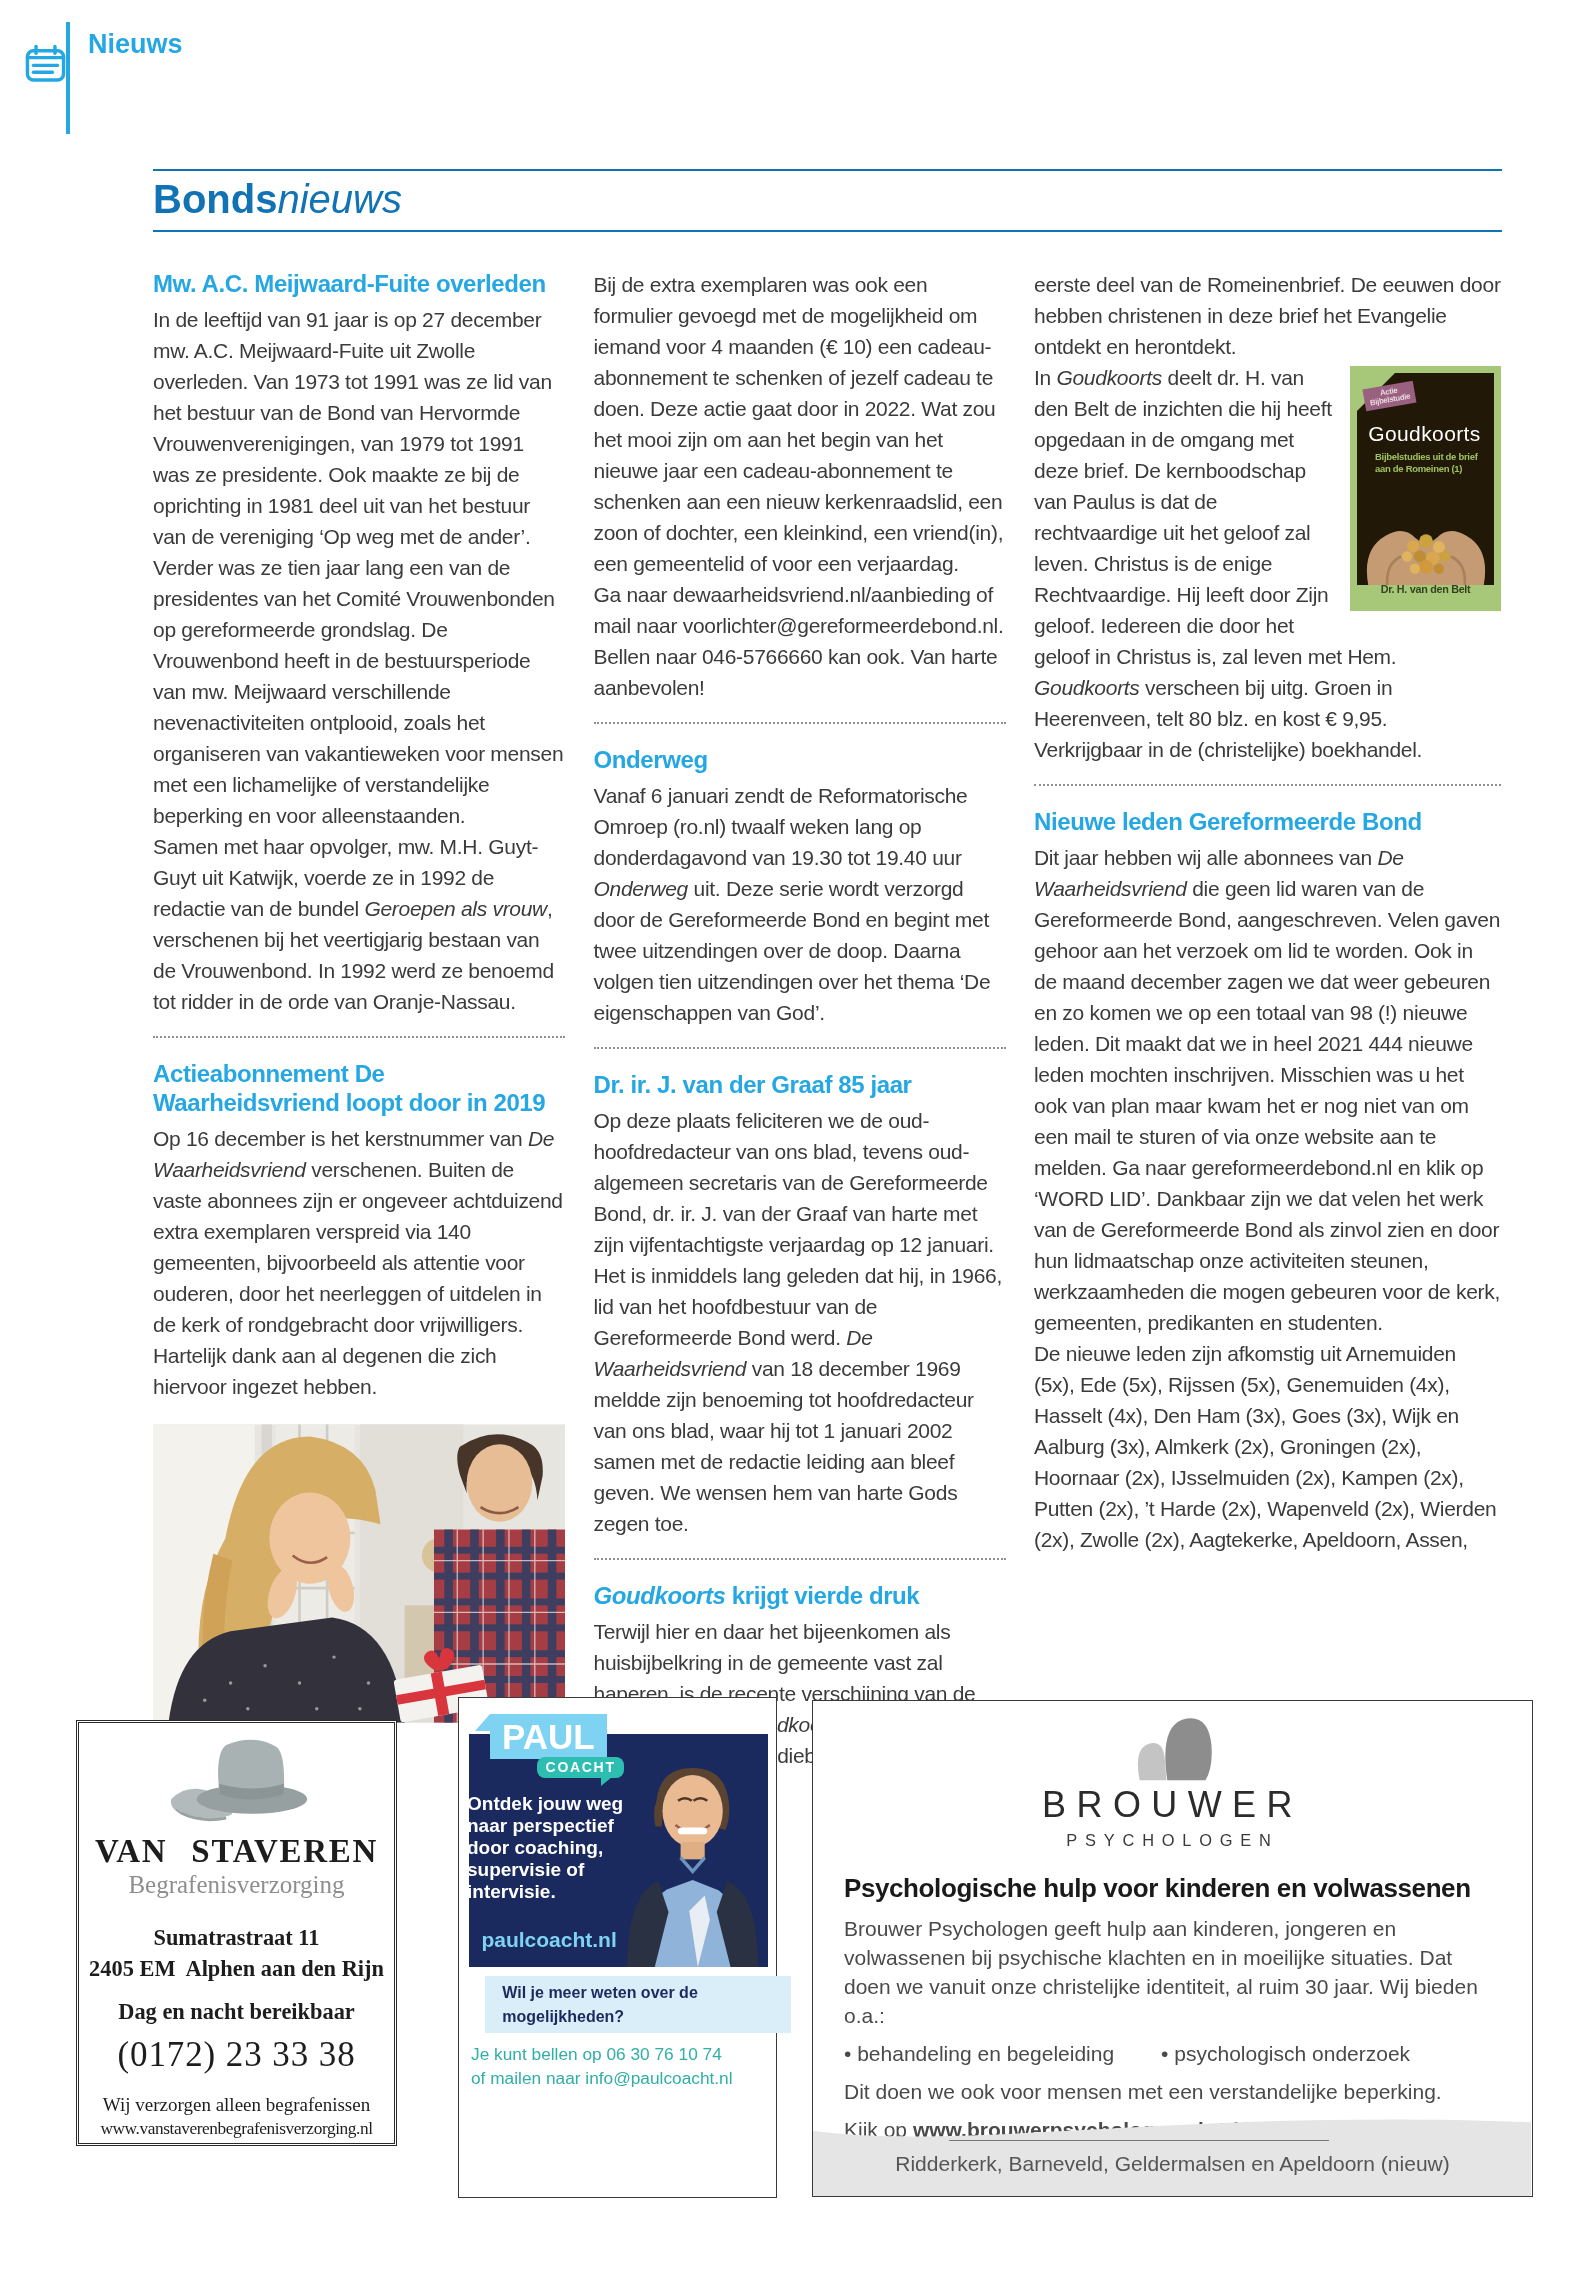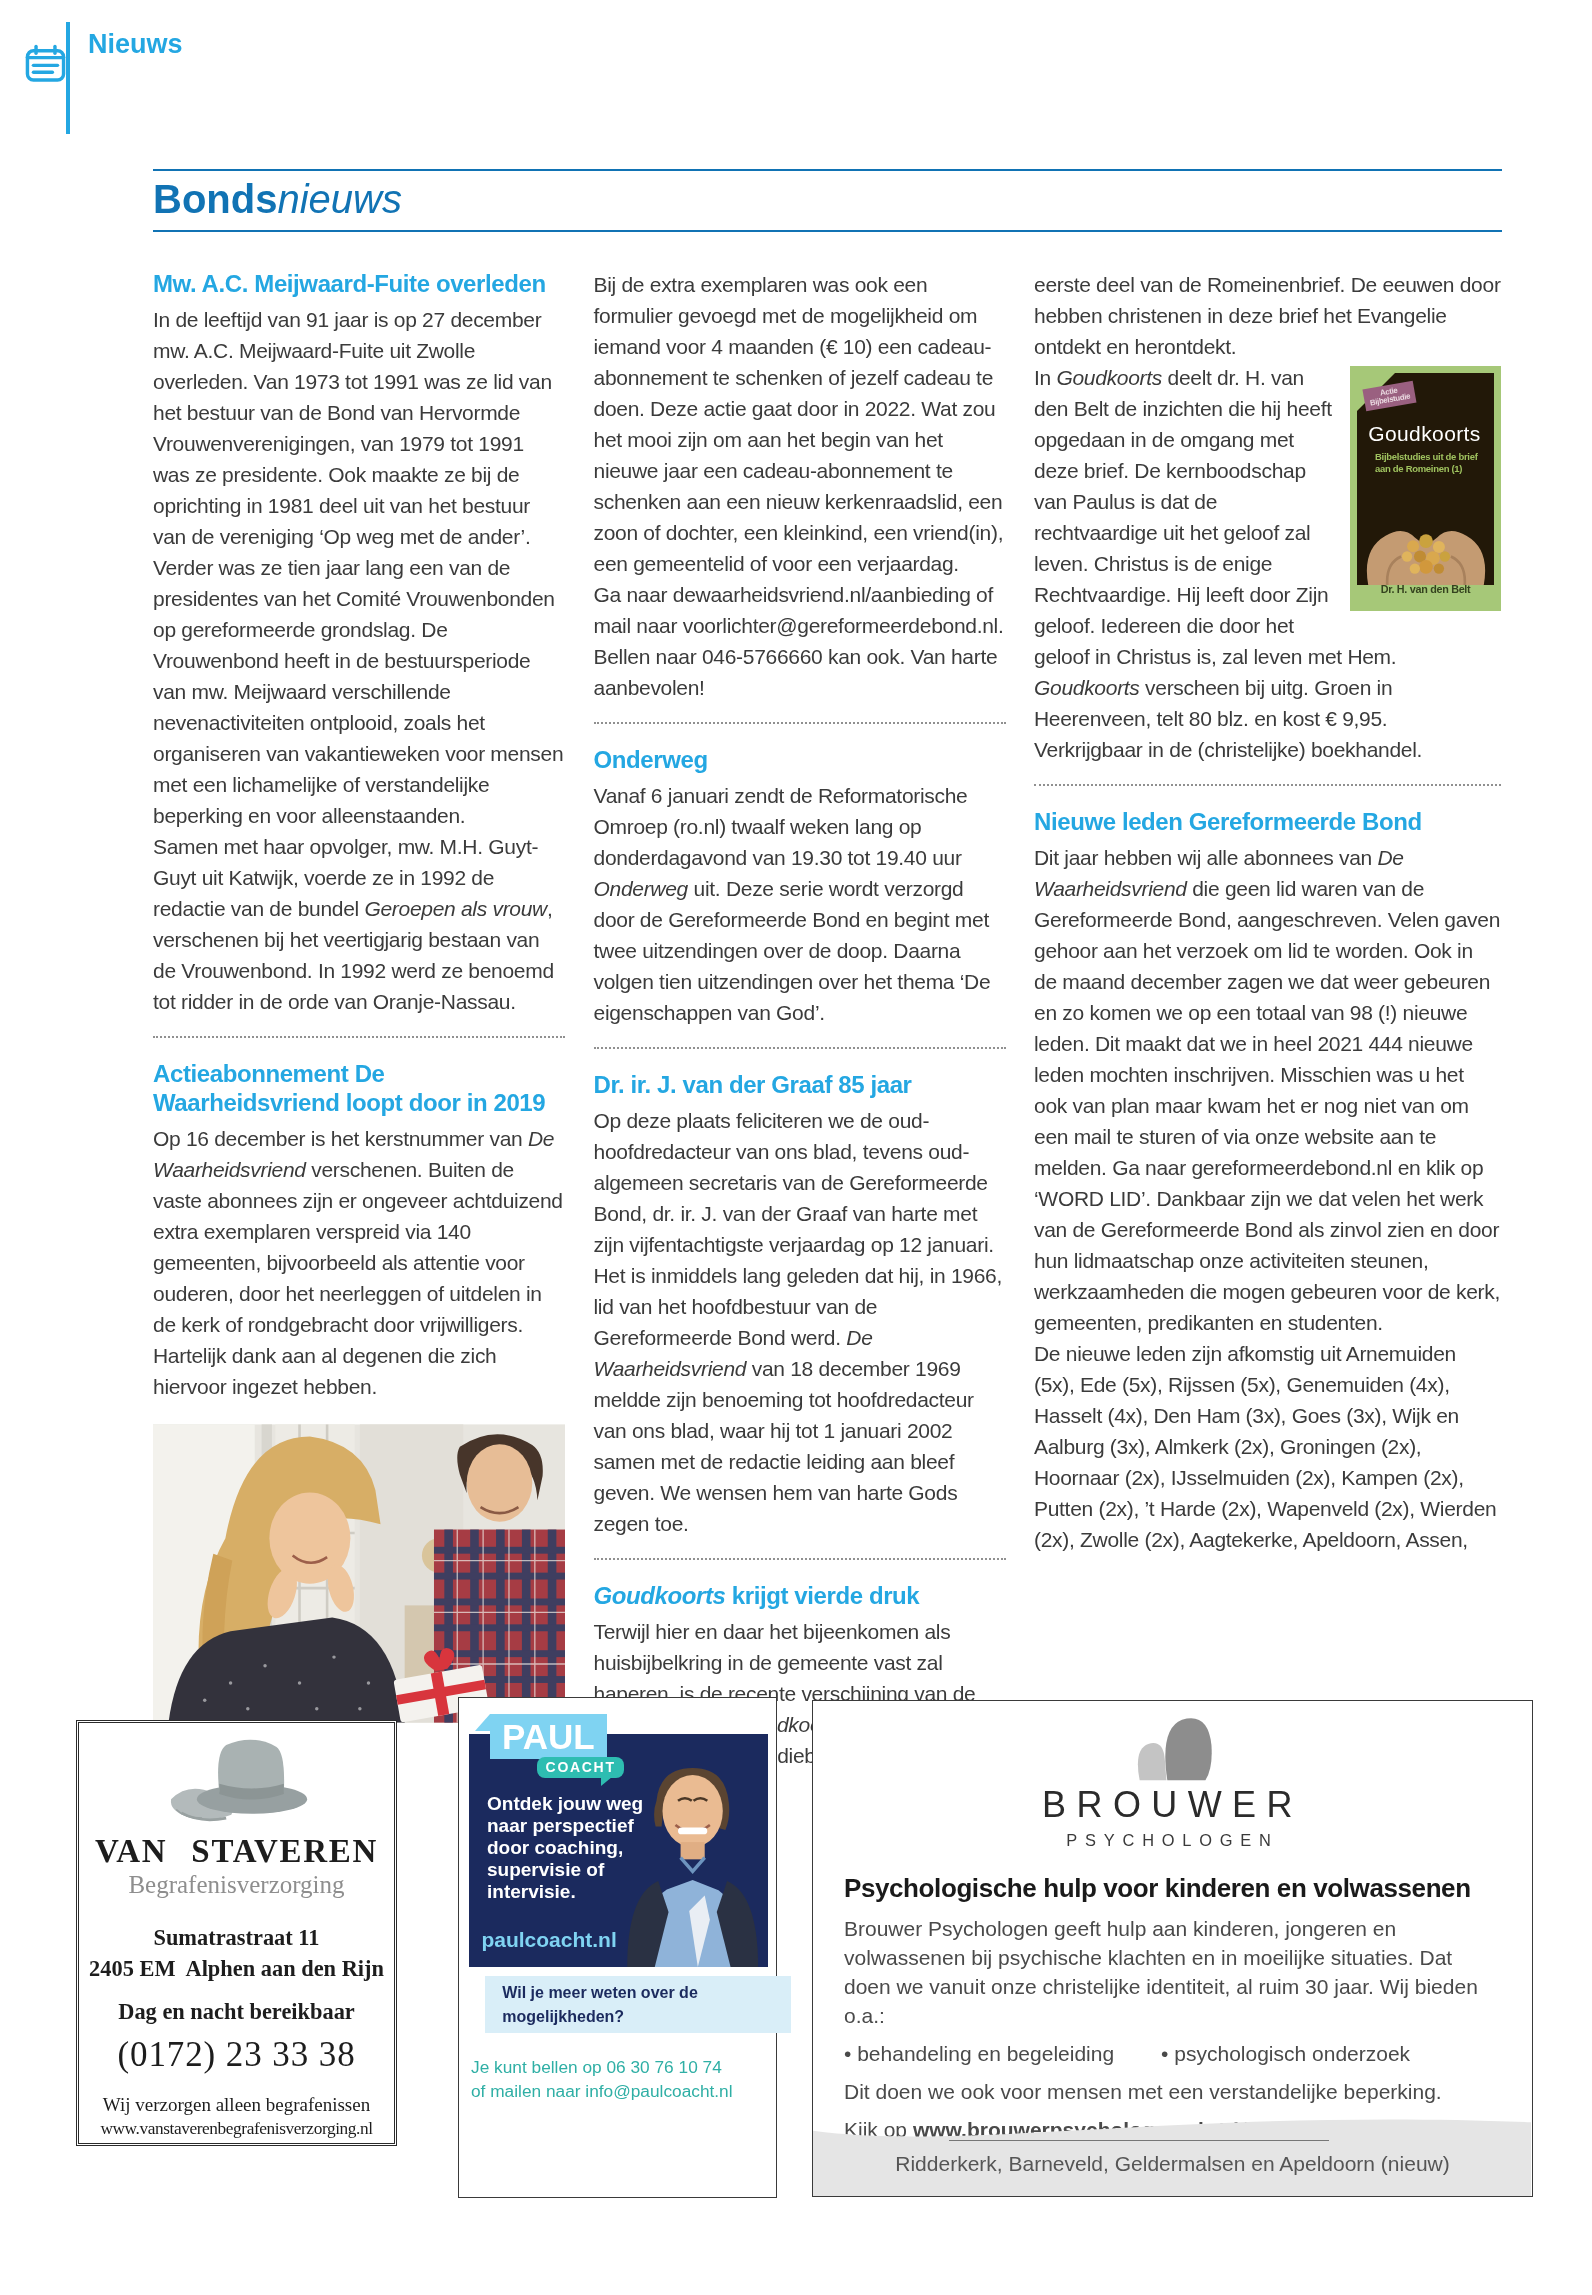--- a/index.html
+++ b/index.html
@@ -65,26 +65,26 @@
   .paul-navy{position:absolute;left:10.4px;top:36px;width:299px;height:233px;background:#1b2a5e;}
   .paul-photo{position:absolute;right:10.4px;top:58px;z-index:1;}
   .paul-box{position:absolute;left:31px;top:15.5px;z-index:2;background:#7fd3f2;color:#fff;font-weight:bold;
             font-size:35px;line-height:45px;padding:0 12px;}
   .paul-box::before{content:"";position:absolute;left:-15.5px;top:0;width:0;height:0;
             border-bottom:17.3px solid #7fd3f2;border-left:15.5px solid transparent;}
   .coacht-box{position:absolute;left:78px;top:59px;z-index:3;background:#2ebdb1;color:#fff;font-weight:bold;
             font-size:14px;line-height:19px;letter-spacing:1.7px;padding:0.9px 8.6px;border-radius:8px;}
   .coacht-box::after{content:"";position:absolute;right:12px;bottom:-8.6px;width:0;height:0;
             border-top:9.5px solid #2ebdb1;border-right:11.2px solid transparent;}
-  .paul-headline{position:absolute;left:28px;top:95px;width:164px;color:#fff;font-weight:bold;
+  .paul-headline{position:absolute;left:8px;top:95px;width:164px;color:#fff;font-weight:bold;
             font-size:19px;line-height:22px;z-index:2;}
   .paul-site{position:absolute;left:22.4px;top:230px;font-size:21px;font-weight:bold;color:#7fd3f2;z-index:2;}
   .paul-question{position:absolute;left:26px;top:278px;width:306px;height:57px;background:#d9eef8;
             color:#1b2a5e;font-weight:bold;font-size:16px;line-height:24px;padding:5.2px 0 0 17.3px;box-sizing:border-box;}
-  .paul-contact{position:absolute;left:12px;top:357px;font-size:17.3px;line-height:24px;color:#2fafa5;}
+  .paul-contact{position:absolute;left:12px;top:344px;font-size:17.3px;line-height:24px;color:#2fafa5;}
   .paul-contact span{display:block;}
 
   
   #ad-brouwer{left:812px;top:1700px;width:721px;height:497px;border:1.7px solid #3a3a3a;overflow:hidden;}
   .br-logo{display:block;margin:10.4px auto 0;}
   .br-name{text-align:center;font-size:36px;letter-spacing:10.4px;color:#2b2b2b;margin-top:1.7px;}
   .br-sub{text-align:center;font-size:16.4px;letter-spacing:7.8px;color:#3a3a3a;margin-top:5.2px;}
   .br-head{margin:22.4px 31px 0;font-size:26px;font-weight:bold;color:#1a1a1a;letter-spacing:-0.4px;}
   .br-body{margin:10.4px 31px 0;font-size:21px;line-height:29px;color:#4a4a4a;}
   .br-bullets{margin:12px 31px 0;font-size:21px;color:#4a4a4a;}

